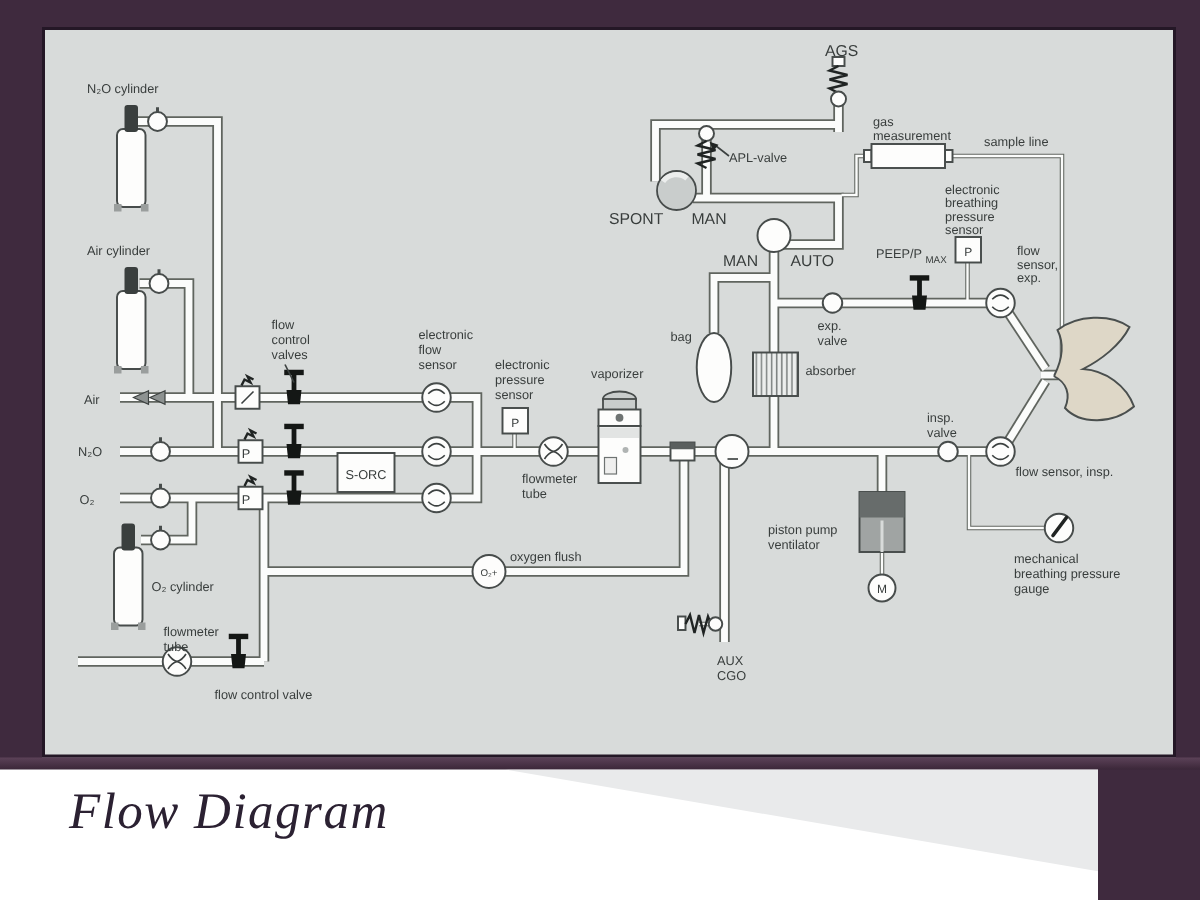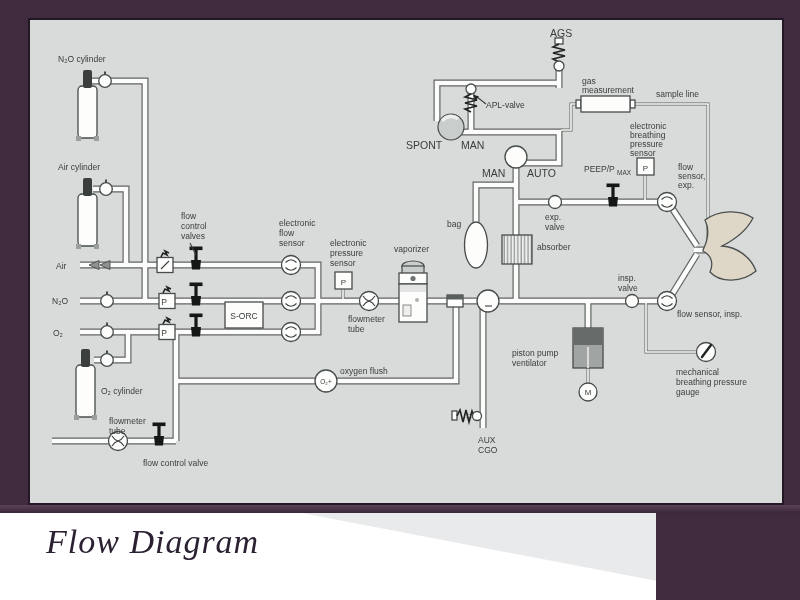--- a/index.html
+++ b/index.html
@@ -2,21 +2,21 @@
 <html><head>
 <meta charset="utf-8">
 <style>
   html,body{margin:0;padding:0;background:#222;}
   .slide{position:relative;width:800px;height:600px;background:#3f2a3e;overflow:hidden;
          font-family:"Liberation Sans",sans-serif;}
   .panel{position:absolute;left:28px;top:18px;width:756px;height:487px;
          box-sizing:border-box;background:#d8dbda;border:2px solid #241726;}
   .band{position:absolute;left:0;top:505px;width:800px;height:8px;
         background:linear-gradient(180deg,#5c4258,#3b2739);}
-  .footer{position:absolute;left:0;top:513px;width:656px;height:87px;background:#ffffff;}
+  .footer{position:absolute;left:0;top:513px;width:732px;height:87px;background:#ffffff;}
   .wedge{position:absolute;left:0;top:0;width:100%;height:100%;background:#e9eaeb;
          clip-path:polygon(46% 0%,100% 0%,100% 78%);}
   .title{position:absolute;left:46px;top:10px;font-family:"Liberation Serif",serif;
          font-style:italic;font-size:34px;color:#2b2132;letter-spacing:1px;}
   
   .pipeD{stroke:#60655f;stroke-width:7;fill:none;}
   .pipeW{stroke:#fbfcfb;stroke-width:4.6;fill:none;}
   .thinD{stroke:#60655f;stroke-width:3;fill:none;}
   .thinW{stroke:#fbfcfb;stroke-width:1.6;fill:none;}
   .hair{stroke:#3c4140;stroke-width:1.1;fill:none;}

